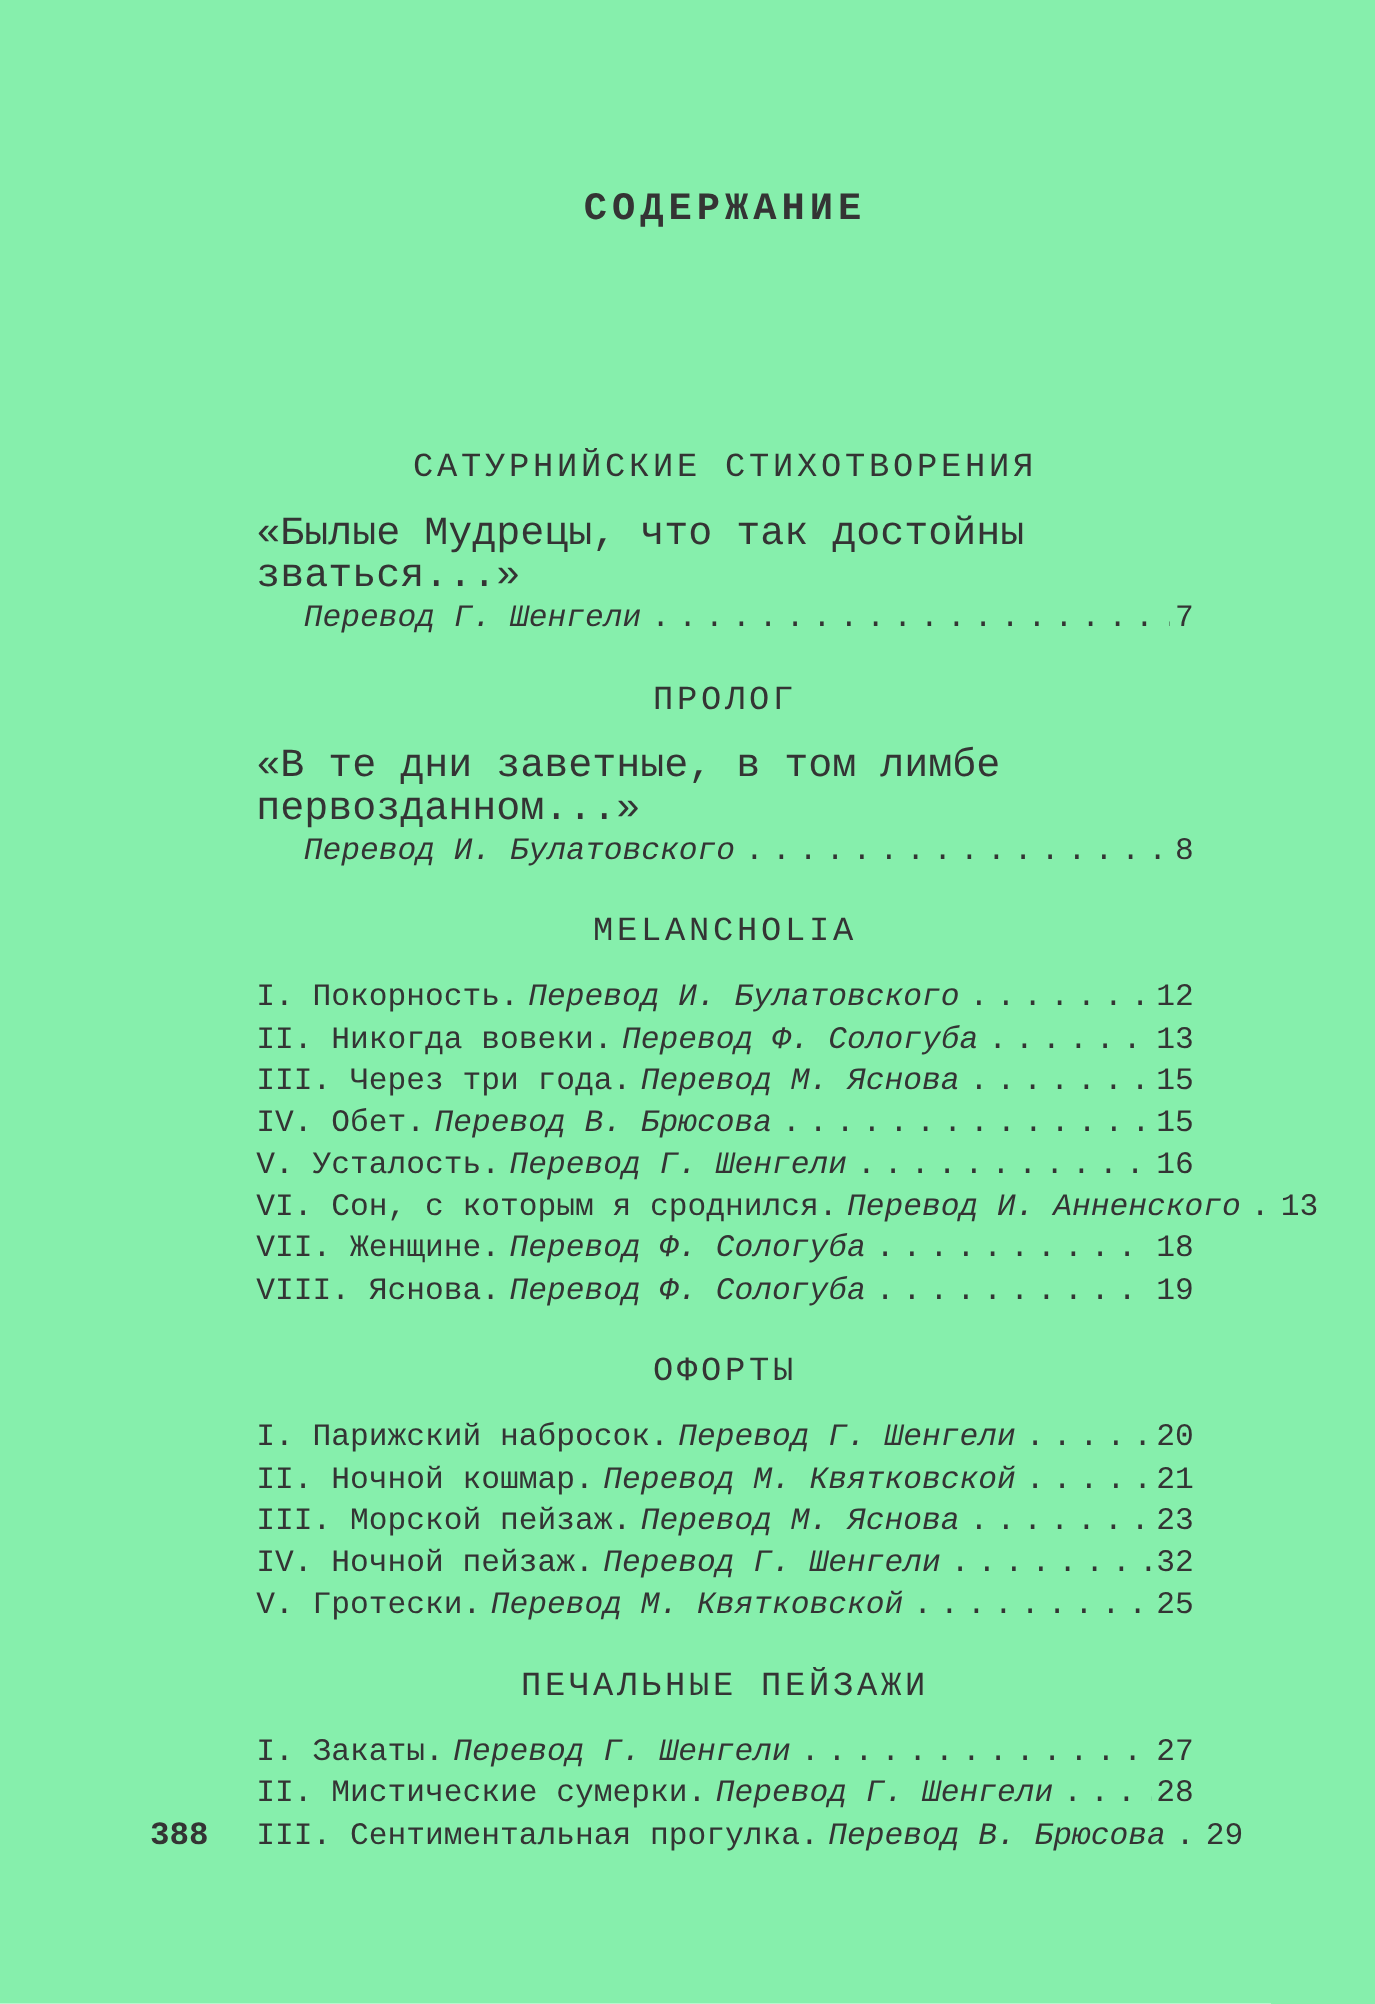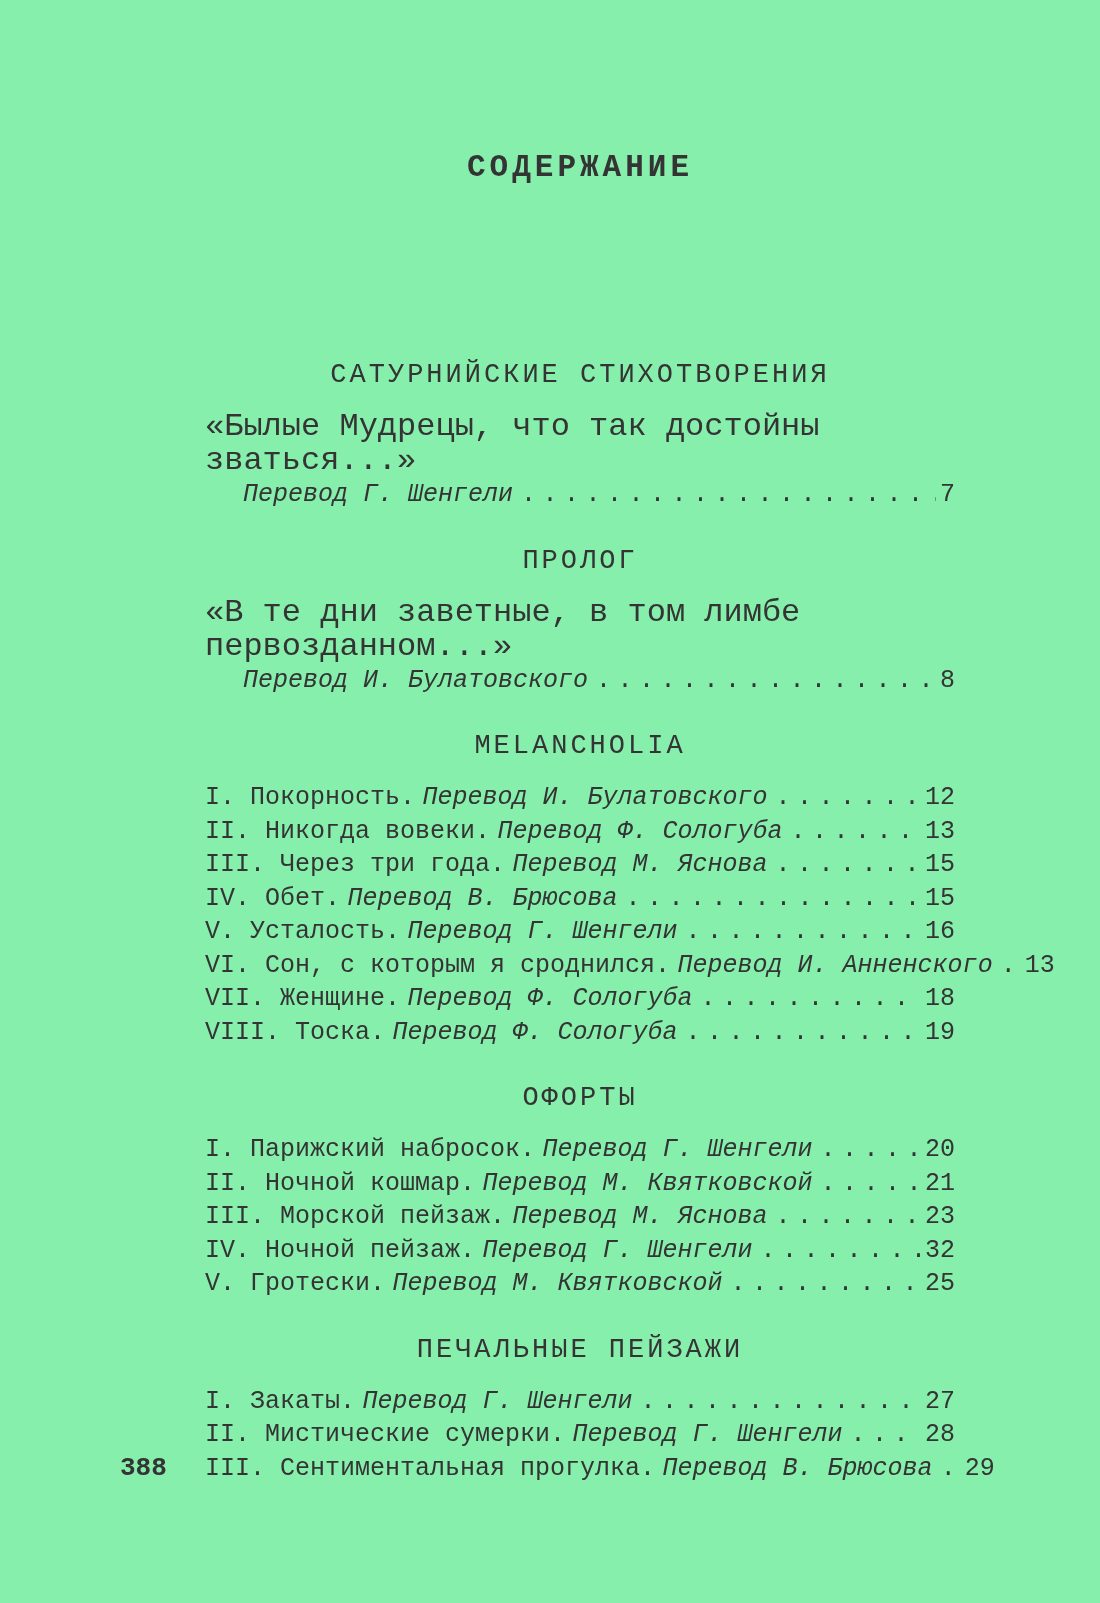--- a/index.html
+++ b/index.html
@@ -167,21 +167,21 @@
         <span class="leader"></span>
         <span class="pagenum">13</span>
       </div>
       <div class="entry-line">
         <span class="entry-title">VII. Женщине.</span>
         <span class="translator">Перевод Ф. Сологуба</span>
         <span class="leader"></span>
         <span class="pagenum">18</span>
       </div>
       <div class="entry-line">
-        <span class="entry-title">VIII. Тоска.</span>
+        <span class="entry-title">VIII. Яснова.</span>
         <span class="translator">Перевод Ф. Сологуба</span>
         <span class="leader"></span>
         <span class="pagenum">19</span>
       </div>
     </section>
 
     <section class="toc-section">
       <h2 class="section-heading">ОФОРТЫ</h2>
       <div class="entry-line">
         <span class="entry-title">I. Парижский набросок.</span>

